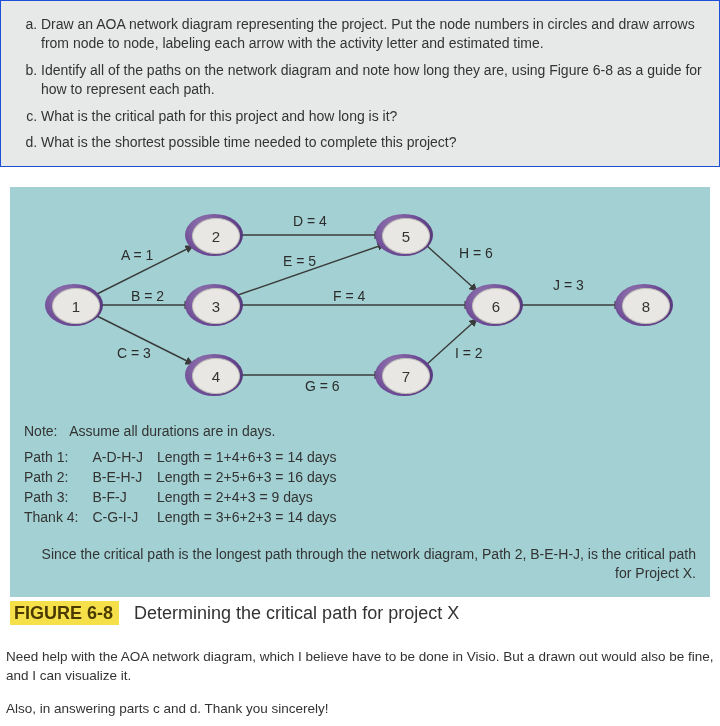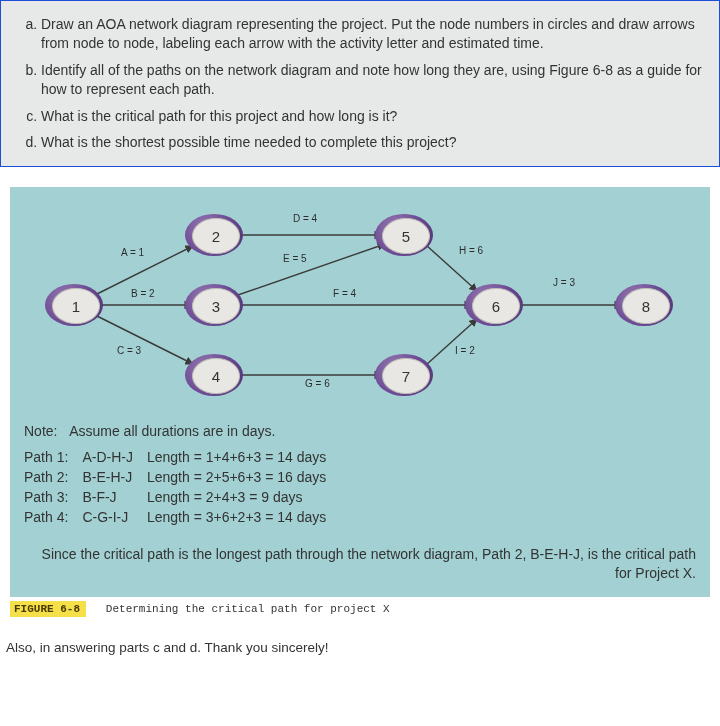--- a/index.html
+++ b/index.html
@@ -58,21 +58,21 @@
     border-radius: 50%;
     background: #e8e7e3;
     border: 1px solid #bfbfb8;
     display: flex;
     align-items: center;
     justify-content: center;
     font-size: 15px;
   }
   .edge-label {
     position: absolute;
-    font-size: 10px;
+    font-size: 14px;
     color: #2c2c2c;
     white-space: nowrap;
   }
   svg.edges {
     position: absolute;
     left: 0;
     top: 0;
     width: 650px;
     height: 200px;
   }
@@ -92,22 +92,21 @@
   .path-row { display: table-row; }
   .path-cell { display: table-cell; padding: 2px 14px 2px 0; vertical-align: top; }
   .pc-label {}
   .pc-name {}
   .pc-length { min-width: 240px; }
 
   .conclusion { line-height: 1.35; text-align: right; }
 
   .figure-caption {
     margin: 4px 10px 24px 10px;
-    font-size: 11px;
-    font-family: Liberation Mono, monospace;
+    font-size: 18px;
   }
   .figure-caption .tag {
     background: #f6e04a;
     font-weight: bold;
     padding: 2px 6px 2px 4px;
     color: #4a3a00;
   }
 
   .user-notes {
     padding: 0 6px;
@@ -211,29 +210,30 @@
       <div class="path-cell pc-label">Path 2:</div>
       <div class="path-cell pc-name">B-E-H-J</div>
       <div class="path-cell pc-length">Length = 2+5+6+3 = 16 days</div>
     </div>
     <div class="path-row">
       <div class="path-cell pc-label">Path 3:</div>
       <div class="path-cell pc-name">B-F-J</div>
       <div class="path-cell pc-length">Length = 2+4+3 = 9 days</div>
     </div>
     <div class="path-row">
-      <div class="path-cell pc-label">Path 4:</div>
+      <div class="path-cell pc-label">Thank 4:</div>
       <div class="path-cell pc-name">C-G-I-J</div>
       <div class="path-cell pc-length">Length = 3+6+2+3 = 14 days</div>
     </div>
   </div>
 
   <div class="conclusion">Since the critical path is the longest path through the network diagram, Path 2, B-E-H-J, is the critical path for Project X.</div>
 </div>
 
 <div class="figure-caption">
   <span class="tag">FIGURE 6-8</span>
   &nbsp;&nbsp;<span>Determining the critical path for project X</span>
 </div>
 
 <div class="user-notes">
+  <p>Need help with the AOA network diagram, which I believe have to be done in Visio. But a drawn out would also be fine, and I can visualize it.</p>
   <p>Also, in answering parts c and d. Thank you sincerely!</p>
 </div>
 
 </body></html>

